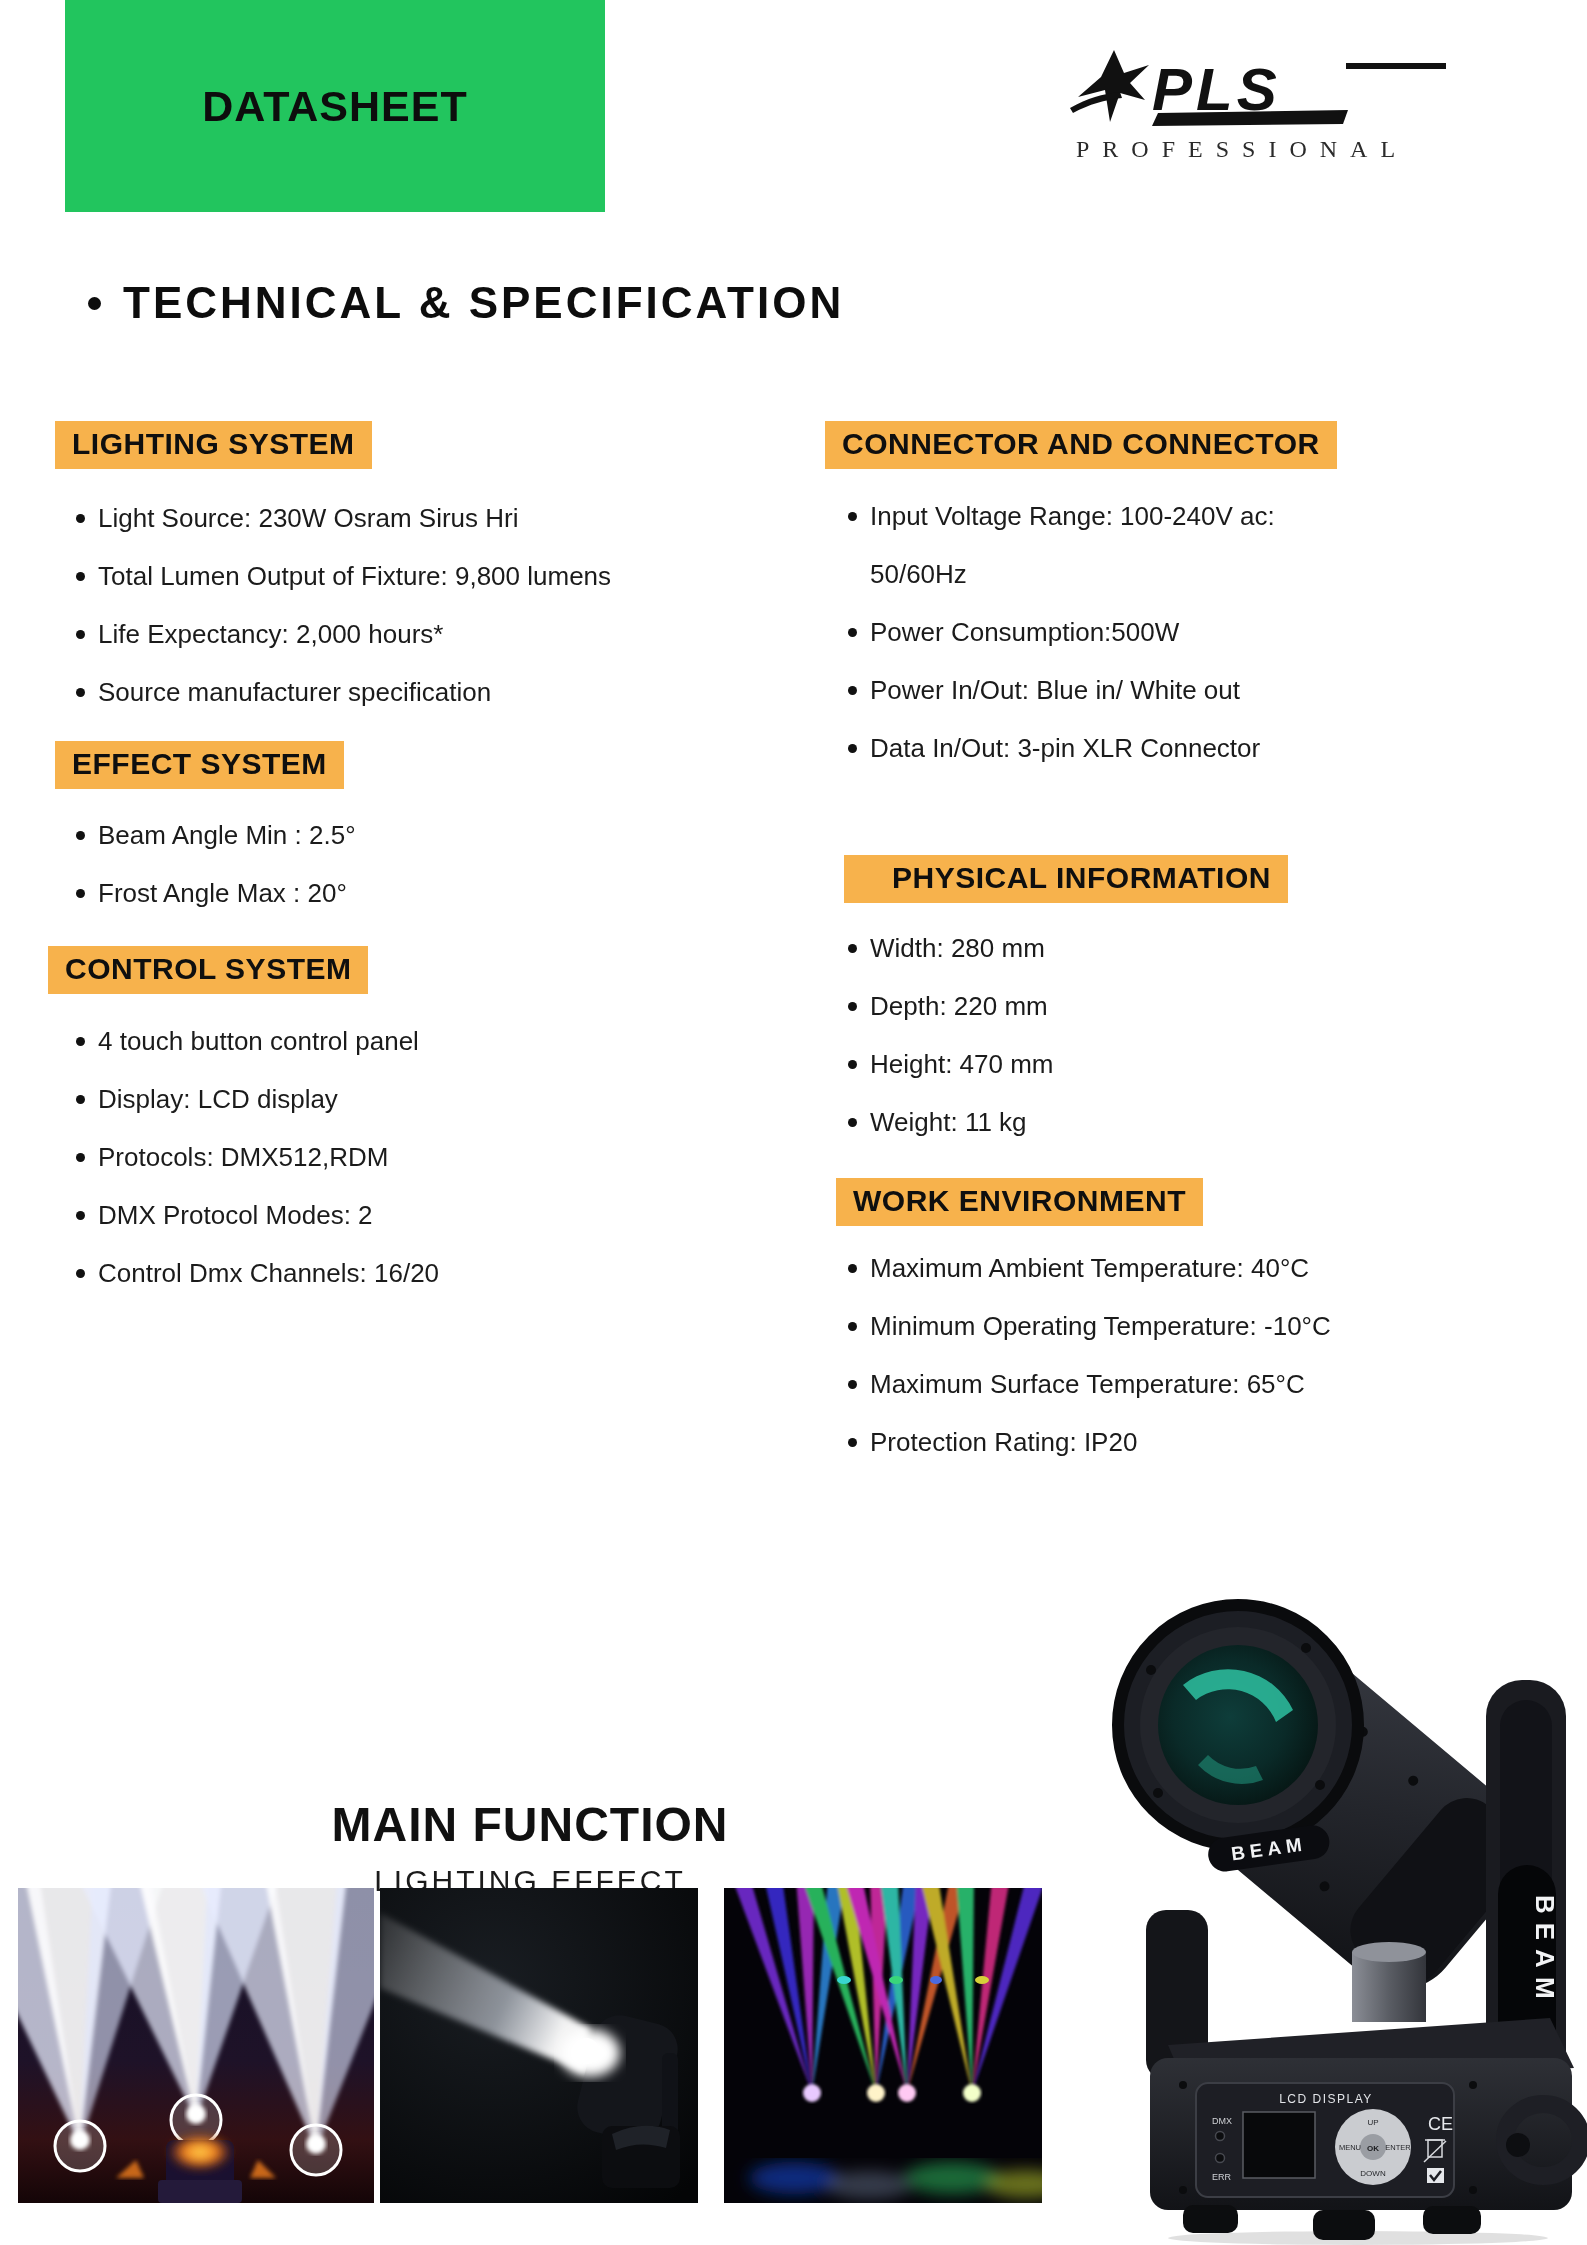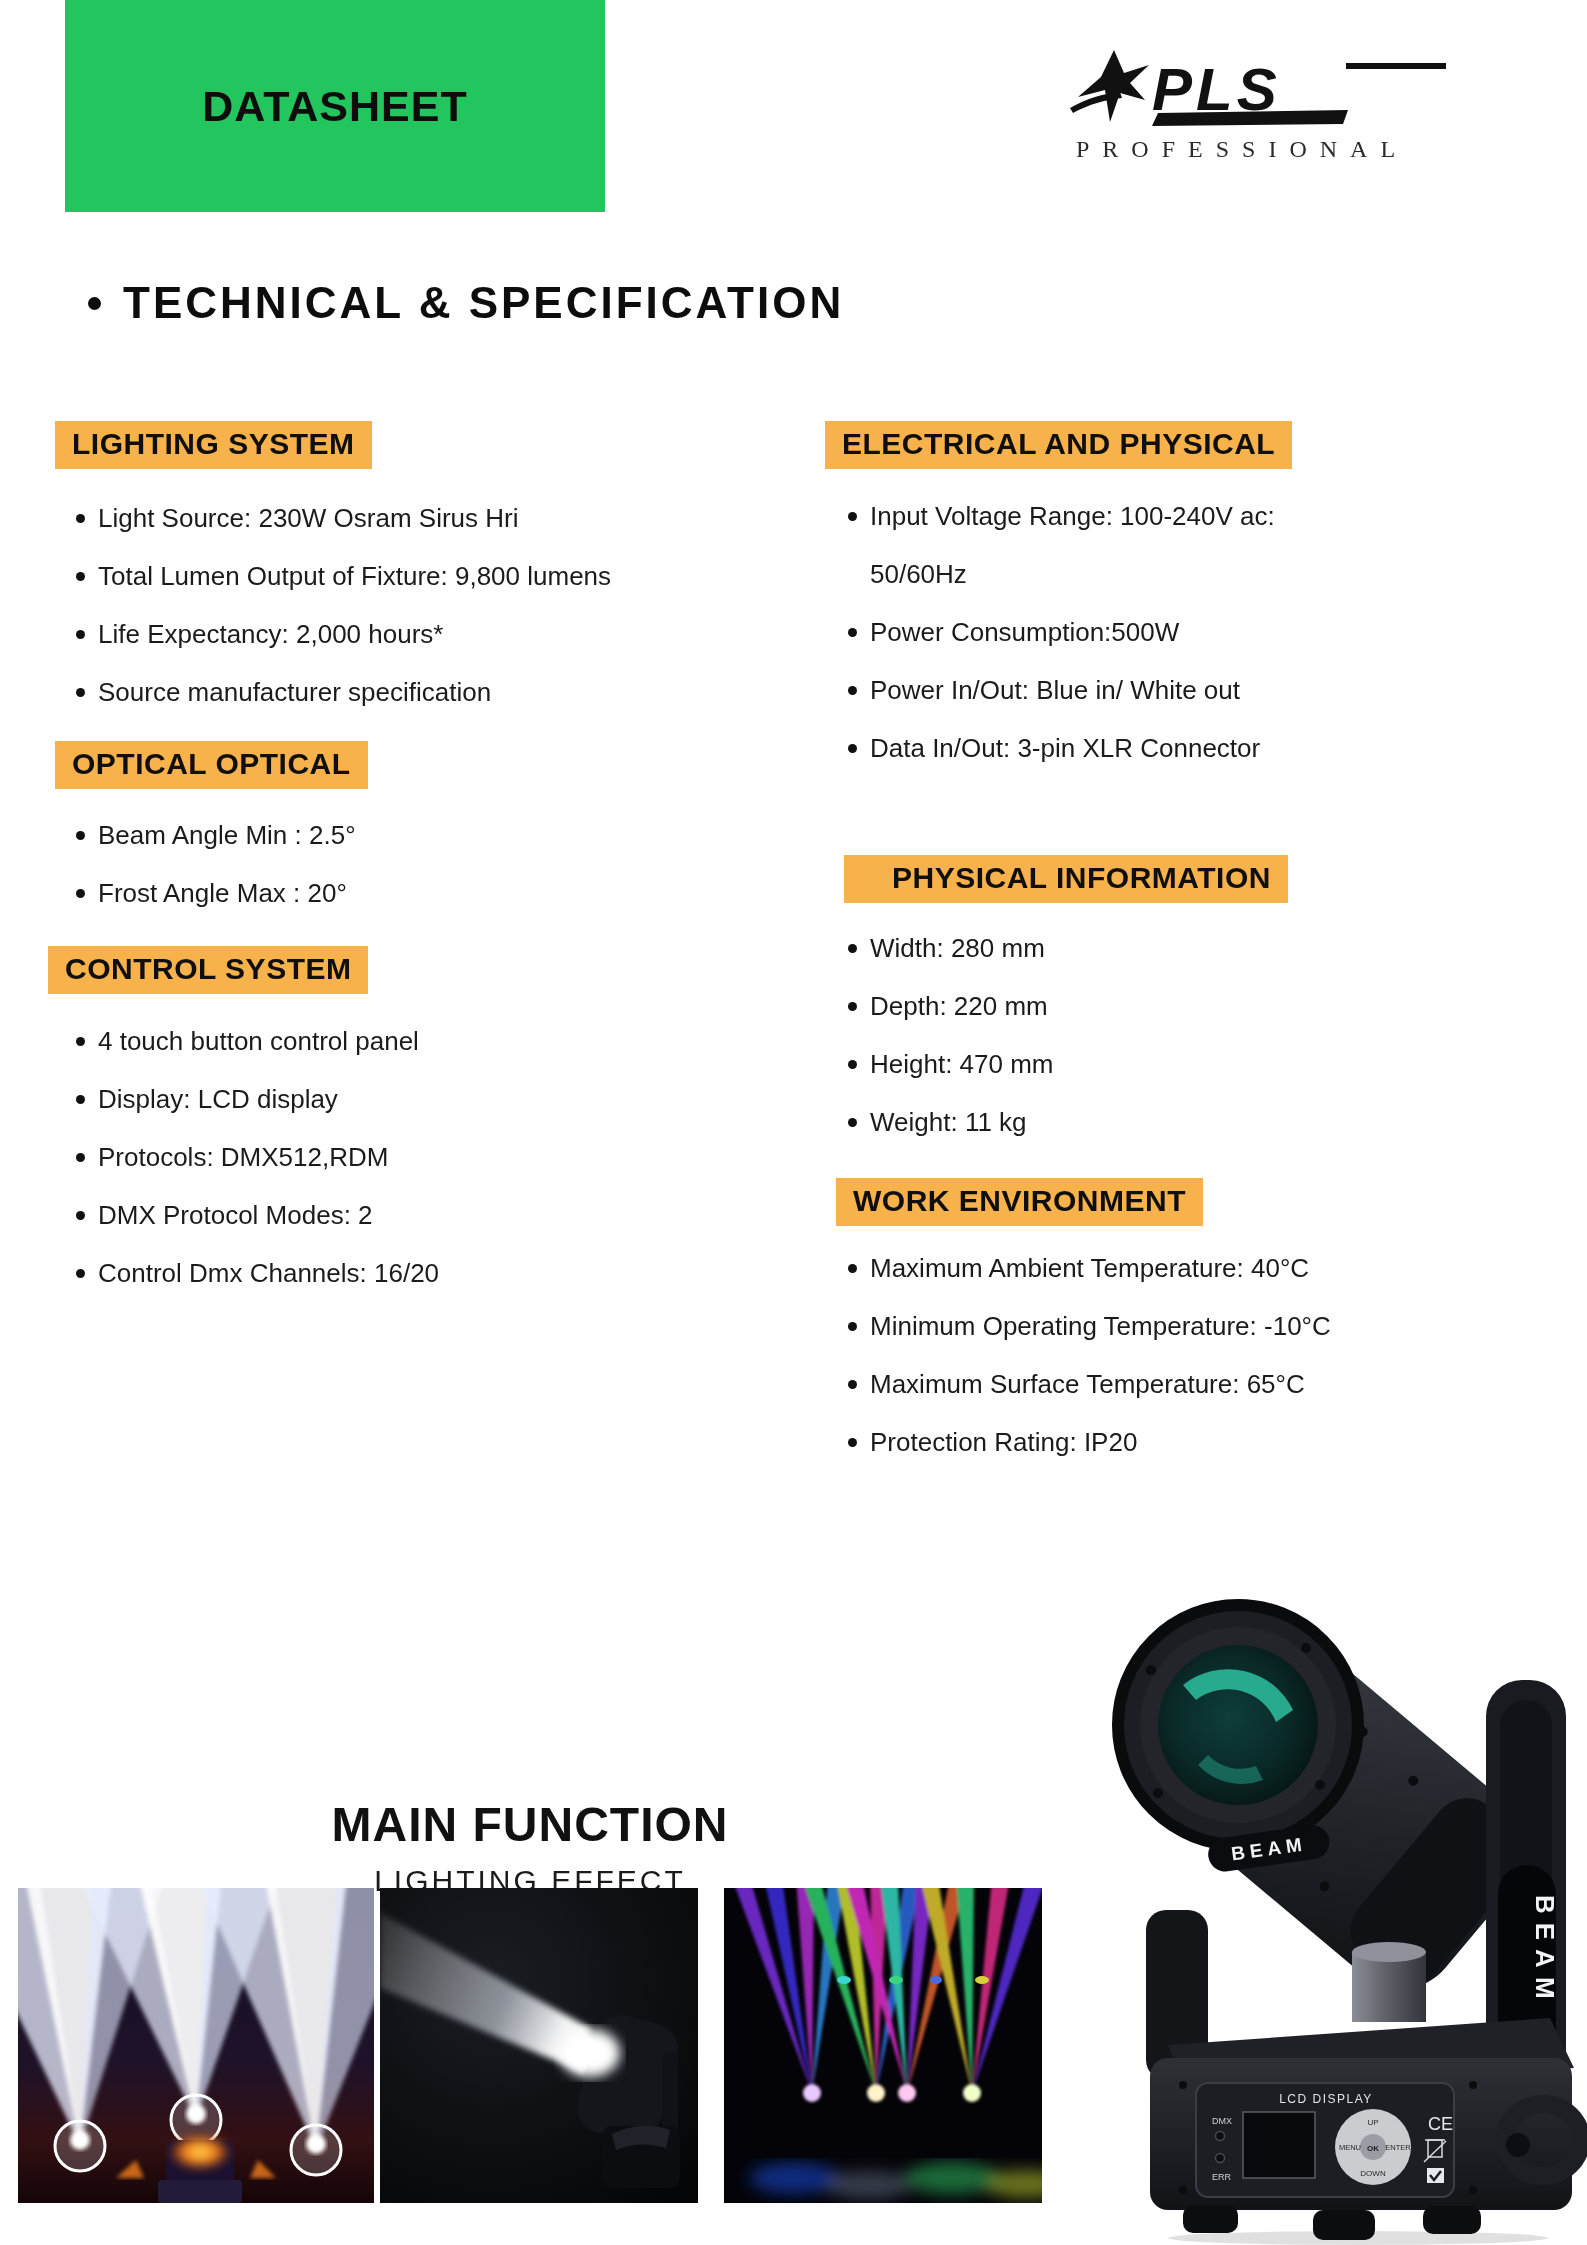--- a/index.html
+++ b/index.html
@@ -88,41 +88,41 @@
     <div class="sec-header">LIGHTING SYSTEM</div>
     <ul class="spec-list">
       <li>Light Source: 230W Osram Sirus Hri</li>
       <li>Total Lumen Output of Fixture: 9,800 lumens</li>
       <li>Life Expectancy: 2,000 hours*</li>
       <li>Source manufacturer specification</li>
     </ul>
   </div>
 
   <div class="section sec-l2">
-    <div class="sec-header">OPTICAL OPTICAL</div>
+    <div class="sec-header">EFFECT SYSTEM</div>
     <ul class="spec-list">
       <li>Beam Angle Min : 2.5°</li>
       <li>Frost Angle Max : 20°</li>
     </ul>
   </div>
 
   <div class="section sec-l3">
     <div class="sec-header">CONTROL SYSTEM</div>
     <ul class="spec-list">
       <li>4 touch button control panel</li>
       <li>Display: LCD display</li>
       <li>Protocols: DMX512,RDM</li>
       <li>DMX Protocol Modes: 2</li>
       <li>Control Dmx Channels: 16/20</li>
     </ul>
   </div>
 
 
   <div class="section sec-r1">
-    <div class="sec-header">ELECTRICAL AND PHYSICAL</div>
+    <div class="sec-header">CONNECTOR AND CONNECTOR</div>
     <ul class="spec-list">
       <li>
         <span class="first">Input Voltage Range: 100-240V ac:</span>
         <span class="cont">50/60Hz</span>
       </li>
       <li>Power Consumption:500W</li>
       <li>Power In/Out: Blue in/ White out</li>
       <li>Data In/Out: 3-pin XLR Connector</li>
     </ul>
   </div>

